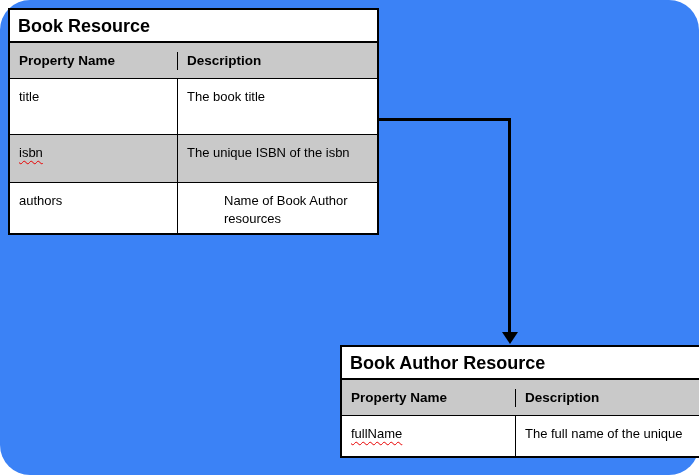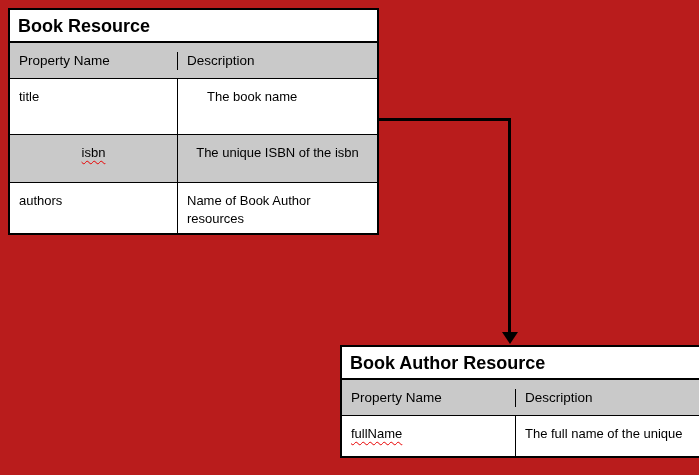--- a/index.html
+++ b/index.html
@@ -4,21 +4,21 @@
 <style>
   * { margin: 0; padding: 0; box-sizing: border-box; }
   html, body { background: #ffffff; }
   body {
     width: 699px; height: 475px;
     font-family: "Liberation Sans", sans-serif;
     color: #000;
     position: relative;
     overflow: hidden;
   }
-  .canvas { position: relative; width: 699px; height: 475px; background: #b91c1c; }
+  .canvas { position: relative; width: 699px; height: 475px; background: #3b82f6; border-radius: 30px; }
 
   .rtable {
     position: absolute;
     background: #fff;
     border: 2px solid #000;
   }
   .rtable.book   { left: 8px;   top: 8px;   width: 371px; }
   .rtable.author { left: 340px; top: 345px; width: 370px; }
 
   .table-title {
@@ -26,38 +26,38 @@
     font-size: 18px;
     line-height: 20px;
     padding: 6px 8px 5px 8px;
     border-bottom: 2px solid #000;
     background: #fff;
   }
 
   .row { display: flex; border-bottom: 1px solid #000; background: #fff; }
   .row:last-child { border-bottom: none; }
   .row.header { background: #c9c9c9; align-items: center; }
-  .row.shaded { background: #c9c9c9; text-align: center; }
+  .row.shaded { background: #c9c9c9; }
 
   .cell {
     font-size: 13px;
     line-height: 18px;
     padding: 9px 9px 6px 9px;
   }
-  .row.header .cell { font-weight: normal; font-size: 13.5px; padding-top: 0; padding-bottom: 0; }
+  .row.header .cell { font-weight: bold; font-size: 13.5px; padding-top: 0; padding-bottom: 0; }
 
   .book .cell.prop   { width: 168px; border-right: 1px solid #000; flex: none; }
   .book .cell.desc   { flex: 1; }
   .author .cell.prop { width: 174px; border-right: 1px solid #000; flex: none; }
   .author .cell.desc { flex: 1; }
 
   .book .row.header   { height: 36px; }
-  .book .row.r-title  { height: 56px; gap: 20px; }
+  .book .row.r-title  { height: 56px; }
   .book .row.r-isbn   { height: 48px; }
-  .book .row.r-authors{ height: 50px; }
+  .book .row.r-authors{ height: 50px; gap: 37px; }
   .author .row.header { height: 36px; }
   .author .row.r-full { height: 40px; }
 
   .misspell {
     text-decoration-line: underline;
     text-decoration-style: wavy;
     text-decoration-color: #e80000;
     text-decoration-thickness: 1px;
     text-underline-offset: 3px;
   }
@@ -87,21 +87,21 @@
   <div class="rtable book">
     <div class="table-title">Book Resource</div>
 
     <div class="row header">
       <div class="cell prop">Property Name</div>
       <div class="cell desc">Description</div>
     </div>
 
     <div class="row r-title">
       <div class="cell prop">title</div>
-      <div class="cell desc">The book name</div>
+      <div class="cell desc">The book title</div>
     </div>
 
     <div class="row r-isbn shaded">
       <div class="cell prop">
         <span class="misspell">isbn</span>
       </div>
       <div class="cell desc">The unique ISBN of the isbn</div>
     </div>
 
     <div class="row r-authors">

